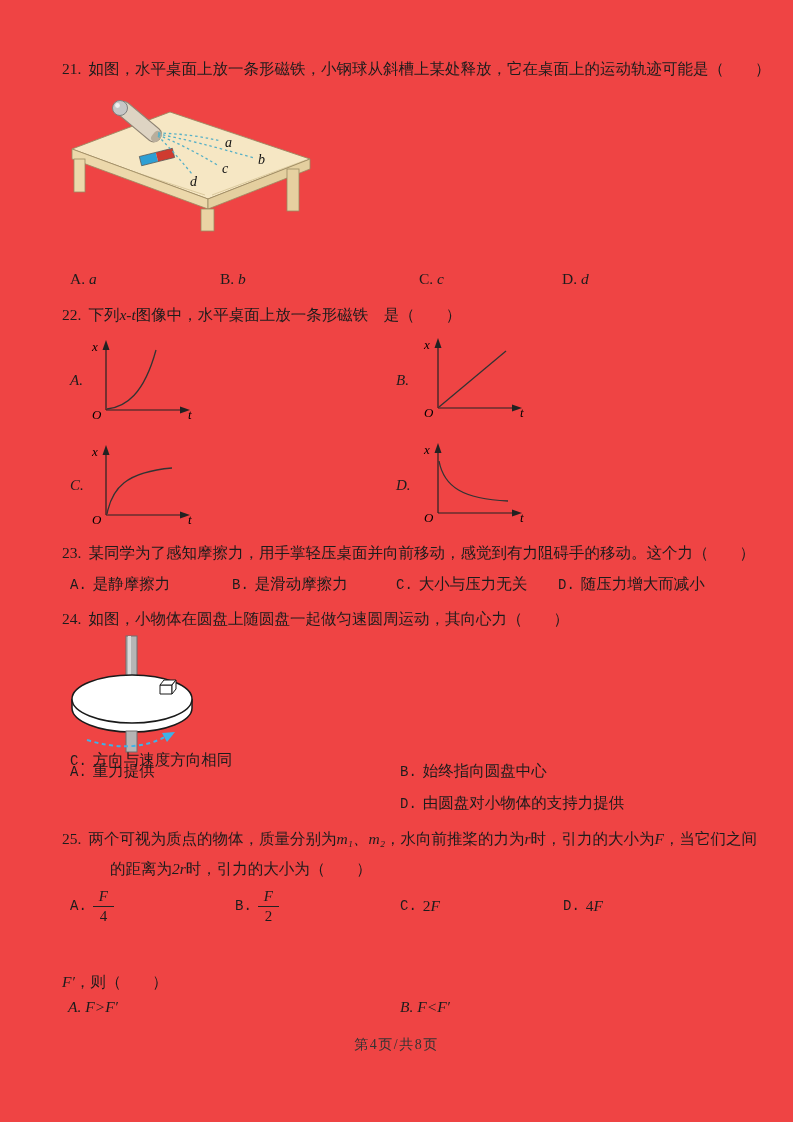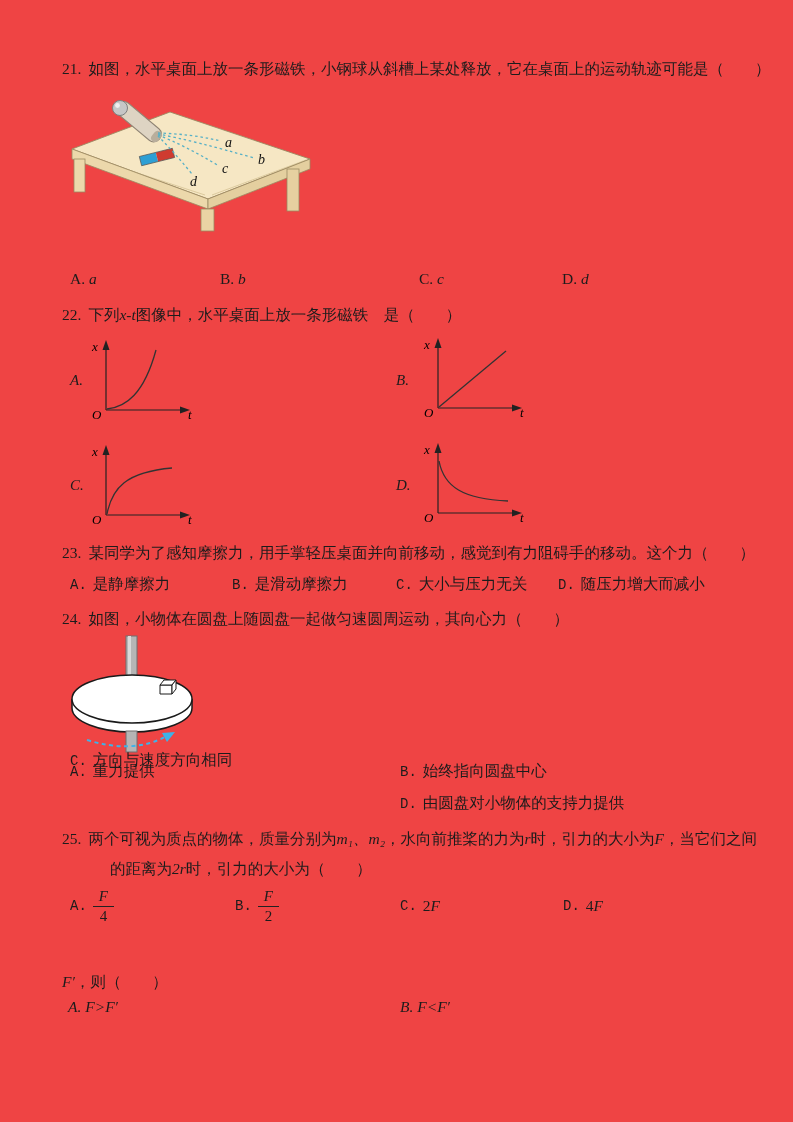--- a/index.html
+++ b/index.html
@@ -193,14 +193,15 @@
     <span>4</span>
       <span class="var">F</span>
   </div>
 
   <div class="abs qline" style="left:62px;top:970px;">
     <span class="var">F′</span><span>，则（　　）</span>
   </div>
   <div class="abs opt var" style="left:68px;top:998px;">A. F&gt;F′</div>
   <div class="abs opt var" style="left:400px;top:998px;">B. F&lt;F′</div>
 
+  <div class="abs footer" style="left:0;top:1036px;">第4页/共8页</div>
 
 </div>
 
 </body></html>

